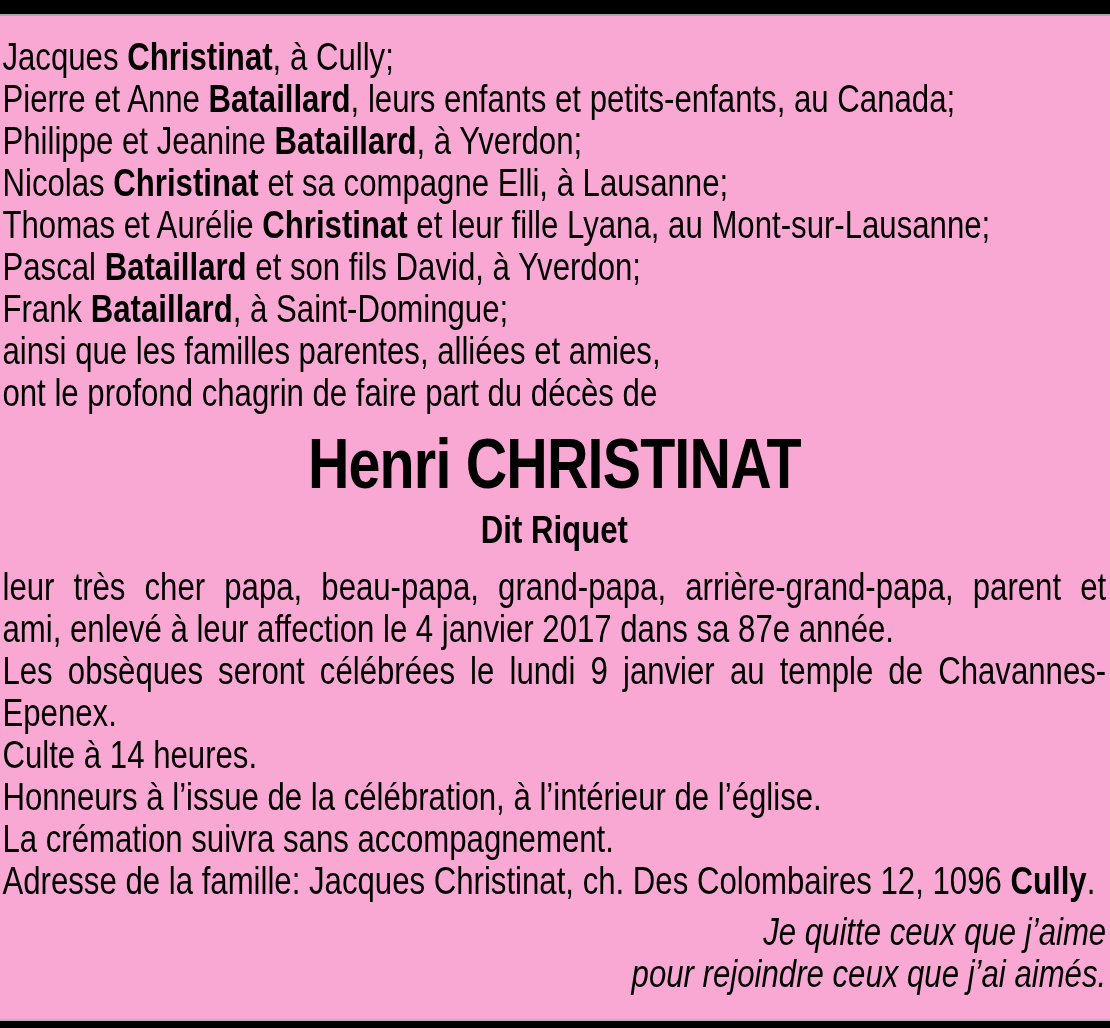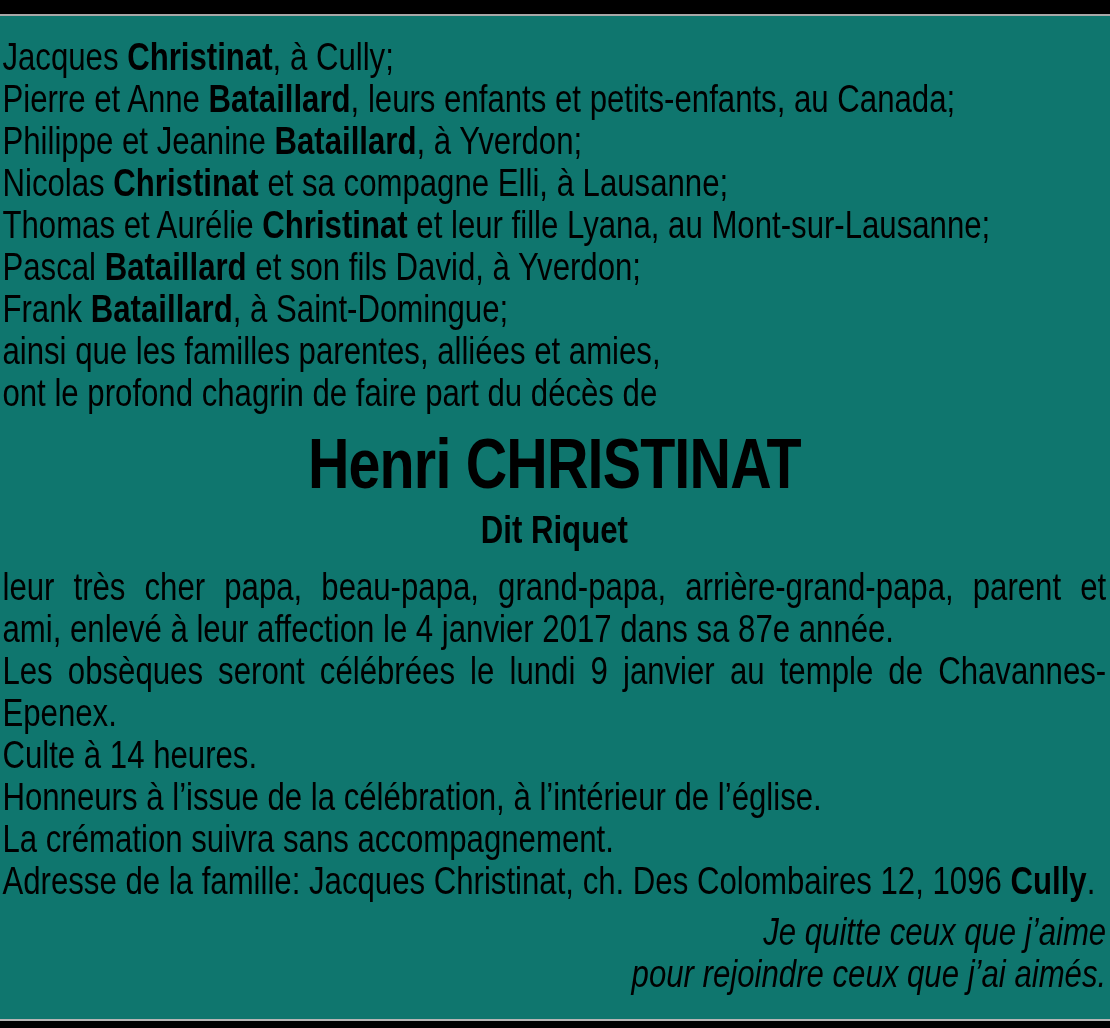--- a/index.html
+++ b/index.html
@@ -1,20 +1,20 @@
 <!DOCTYPE html>
 <html><head>
 <meta charset="utf-8">
 <style>
   html, body { margin: 0; padding: 0; background: #fff; }
   .page {
     position: relative;
     width: 1110px;
     height: 1028px;
-    background: #0f766e;
+    background: #f9a8d4;
     overflow: hidden;
     font-family: "Liberation Sans", sans-serif;
     color: #000000;
   }
   .rule { position: absolute; left: 0; width: 100%; background: #000000; }
   .rule.top { top: 0; height: 14px; border-bottom: 2px solid #a8a8a8; }
   .rule.bottom { bottom: 0; height: 7px; border-top: 2px solid #b5b5b5; }
 
   
   .content {

